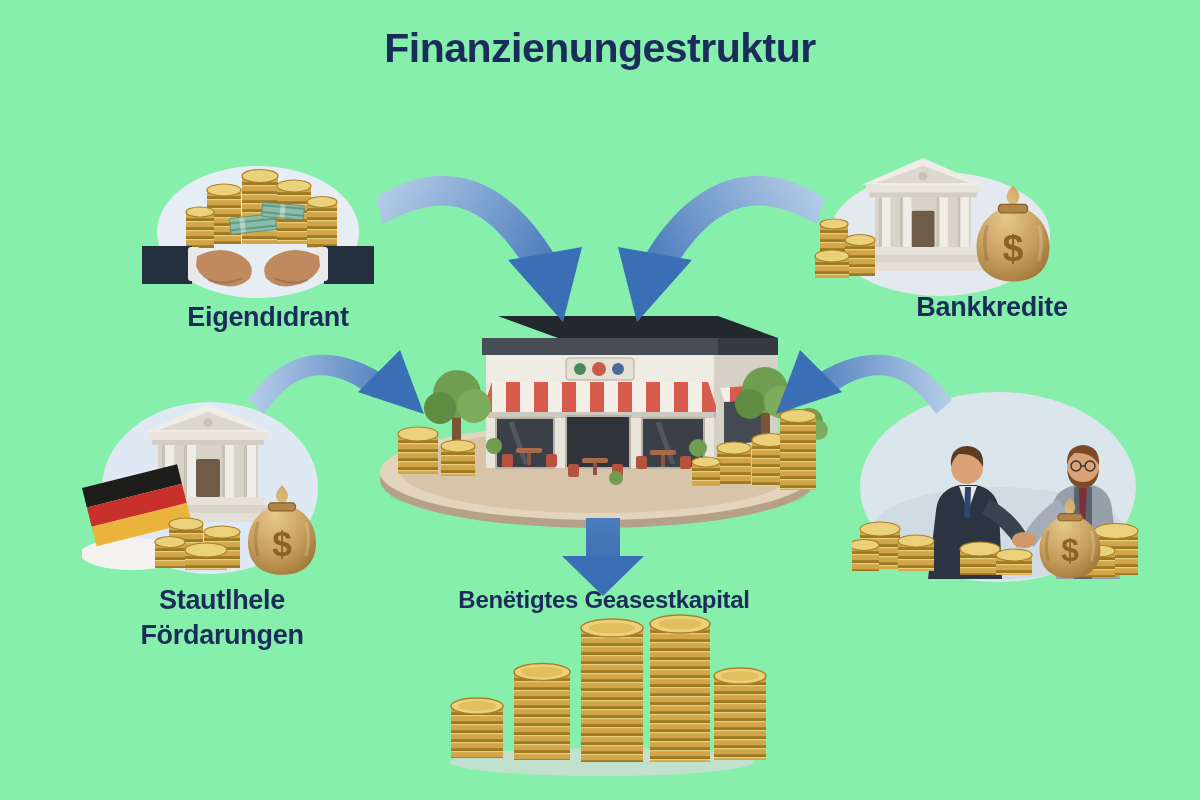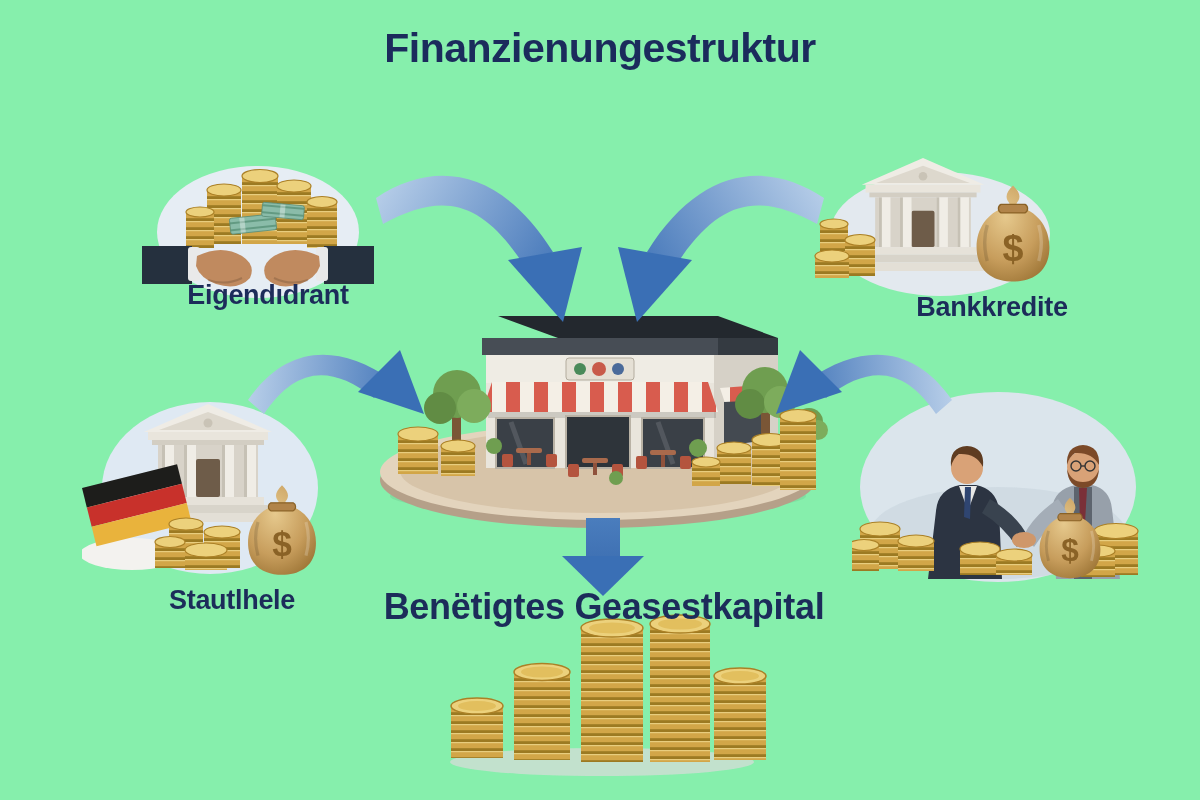--- a/index.html
+++ b/index.html
@@ -3,21 +3,21 @@
 <meta charset="utf-8">
 <style>
   html,body{margin:0;padding:0;background:#ffffff;}
   .canvas{position:relative;width:1200px;height:800px;background:#86efac;overflow:hidden;
           font-family:"Liberation Sans",sans-serif;}
   .abs{position:absolute;}
   .title{position:absolute;left:50%;top:24px;transform:translateX(-50%);text-align:center;
          color:#1b2b5c;font-size:41px;font-weight:bold;line-height:1.2;letter-spacing:-0.5px;white-space:nowrap;}
   .label{position:absolute;transform:translateX(-50%);color:#1c2c5a;font-weight:bold;
          font-size:27px;letter-spacing:-0.3px;text-align:center;white-space:nowrap;line-height:1.3;}
-  .label.big{font-size:36px;text-align:center;}
+  .label.big{font-size:24px;text-align:center;}
   svg{display:block;}
   .overlay{position:absolute;left:0;top:0;pointer-events:none;}
 </style>
 </head>
 <body>
 
 <div class="canvas">
 
   <svg width="0" height="0" style="position:absolute" aria-hidden="true">
     <defs>
@@ -382,20 +382,21 @@
         <path d="M248,400 C284,348 334,340 392,380 L374,398 C328,362 294,370 264,414 Z" fill="url(#gML)"></path>
         <polygon points="358,392 400,350 424,414" fill="#3a6fb5"></polygon>
       </g>
     </g>
     <g>
       <rect x="586" y="518" width="34" height="40" fill="url(#gD)"></rect>
       <polygon points="562,556 644,556 603,596" fill="#3a6fb5"></polygon>
     </g>
   </svg>
 
-  <div class="label" style="left:268px;top:278px">Eigendıdrant</div>
+  <div class="label" style="left:268px;top:300px">Eigendıdrant</div>
   <div class="label" style="left:992px;top:290px">Bankkredite</div>
-  <div class="label" style="left:232px;top:583px">
+  <div class="label" style="left:222px;top:583px">
     <div>Stautlhele</div>
+    <div>Fördarungen</div>
   </div>
   <div class="label big" style="left:604px;top:584px">Benëtigtes Geasestkapital</div>
 
 </div>
 
 </body></html>

